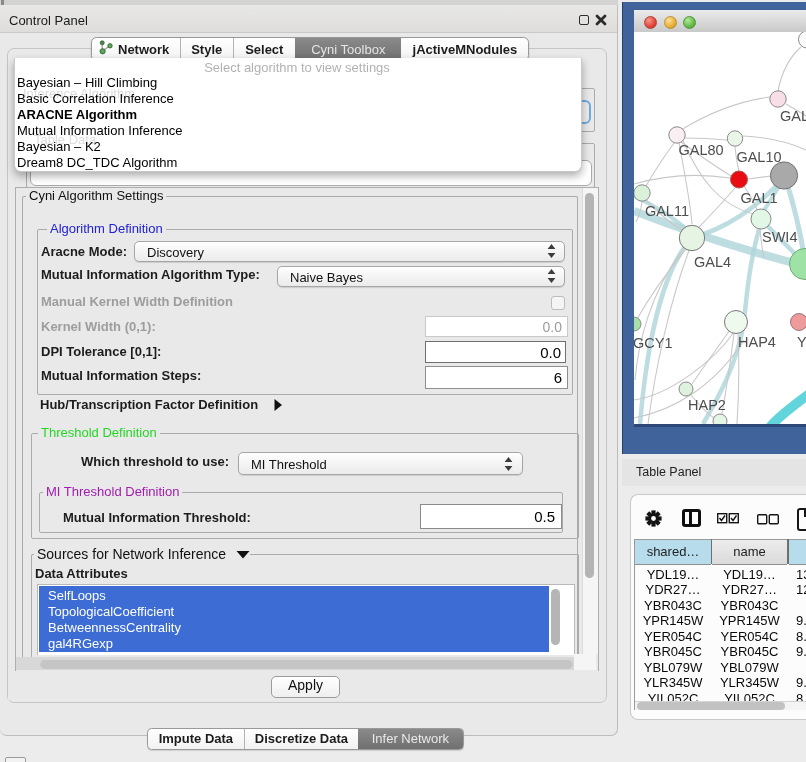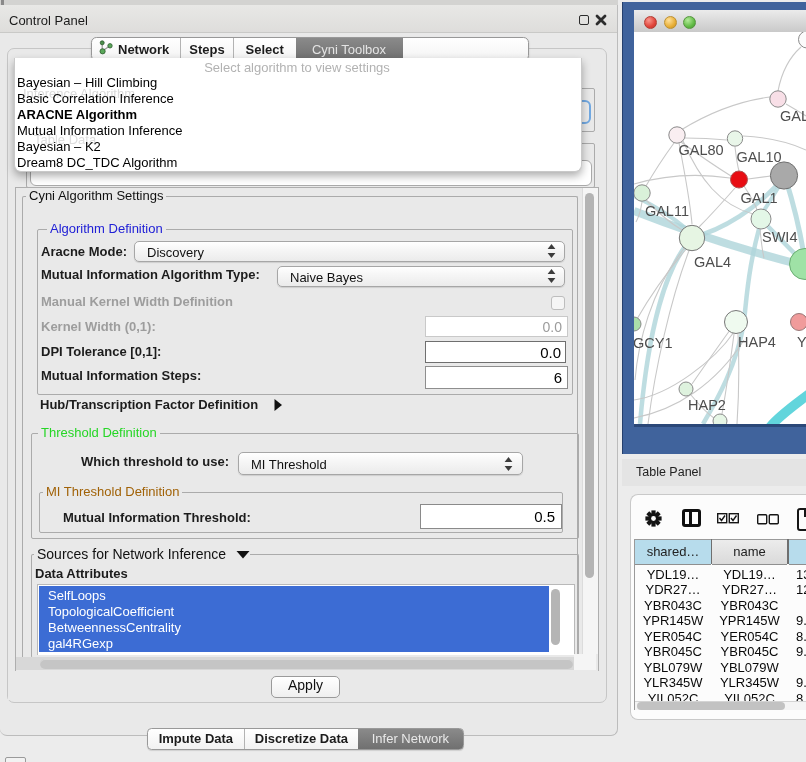--- a/index.html
+++ b/index.html
@@ -42,27 +42,30 @@
   <div style="width:88px;border-right:1px solid #b3b3b3;position:relative;">
     <svg style="position:absolute;left:7px;top:2.5px;" width="15" height="15" viewBox="0 0 15 15">
       <path d="M3.2 3.2 L3.2 10.5 M3.8 10.8 L10.3 6.2" stroke="#9a9a9a" stroke-width="1.2" fill="none"></path>
       <circle cx="3.2" cy="2.8" r="2" fill="#4c8f4c" stroke="#2d5b2d" stroke-width="0.8"></circle>
       <circle cx="11" cy="5.8" r="2.2" fill="#5aa85a" stroke="#2d5b2d" stroke-width="0.8"></circle>
       <circle cx="3.6" cy="11.3" r="2.6" fill="#5aa85a" stroke="#2d5b2d" stroke-width="0.8"></circle>
     </svg>
     <span class="tabt" style="left:26px;">Network</span>
   </div>
   <div style="width:52px;border-right:1px solid #b3b3b3;position:relative;">
-      <span class="tabt" style="width:52px;text-align:center;">Steps</span>
+      <span class="tabt" style="width:52px;text-align:center;">Style</span>
     </div>
   <div style="width:61.5px;position:relative;">
       <span class="tabt" style="width:61.5px;text-align:center;">Select</span>
     </div>
   <div style="width:107px;position:relative;background:linear-gradient(#8a8a8a,#707070);">
       <span class="tabt" style="width:107px;text-align:center;color:#e4e4e4;font-weight:normal;">Cyni Toolbox</span>
+    </div>
+  <div style="width:127px;position:relative;">
+      <span class="tabt" style="width:127px;text-align:center;">jActiveMNodules</span>
     </div>
 </div>
 <style>.tabt{position:absolute;top:5px;font-size:13px;font-weight:bold;color:#1c1c1c;line-height:1;white-space:nowrap;}</style>
 
 <div class="grpbox" style="left:26px;top:88px;width:567px;height:42px;background:#e9e9e9;"></div>
 <div class="ab" style="left:566px;top:100px;width:21px;height:20px;background:#ececec;border:2.5px solid #72a9e2;border-radius:6px;"></div>
 <div class="grpbox" style="left:26px;top:143px;width:567px;height:43px;background:#e9e9e9;"></div>
 <div class="ab" style="left:30px;top:160px;width:560px;height:24px;background:#fff;border:1px solid #a9a9a9;border-radius:6px;"></div>
 
 <div class="ab" style="left:15px;top:187px;width:582px;height:484px;border:1px solid #aeaeae;background:#e9e9e9;"></div>
@@ -111,21 +114,21 @@
 <div class="lbl b" style="left:81px;top:455px;">Which threshold to use:</div>
 <div class="combo" style="left:238px;top:452px;width:283px;height:21px;">
   <span class="ct" style="top:5px;">MI Threshold</span>
   <svg class="spin" style="right:9px;top:3.5px;" width="9" height="14" viewBox="0 0 9 14">
     <path d="M4.5 0 L8.4 5 L0.6 5 Z" fill="#3c3c3c"></path>
       <path d="M4.5 14 L8.4 9 L0.6 9 Z" fill="#3c3c3c"></path>
   </svg>
 </div>
 
 <div class="grpbox" style="left:39px;top:492px;width:522px;height:39px;"></div>
-<div class="grplab" style="left:43px;top:485px;color:#a16207;">MI Threshold Definition</div>
+<div class="grplab" style="left:43px;top:485px;color:#a21caf;">MI Threshold Definition</div>
 <div class="lbl b" style="left:47px;top:511px;padding-left:16px;">Mutual Information Threshold:</div>
 <div class="field" style="left:420px;top:503.5px;width:131px;height:23px;border:1px solid #8a8a8a;font-size:15px;padding:0 6px 0 3px;line-height:24px;">0.5</div>
 
 <div class="grpbox" style="left:31px;top:554px;width:546px;height:103px;border-bottom:none;"></div>
 <div class="grplab" style="left:34px;top:547px;color:#111;padding-right:24px;font-size:14px;">Sources for Network Inference</div>
 <svg class="ab" style="left:236px;top:550px;" width="14" height="9" viewBox="0 0 14 9">
   <path d="M0.5 1 L13.5 1 L7 8.5 Z" fill="#111"></path>
 </svg>
 <div class="lbl b" style="left:35px;top:567px;">Data Attributes</div>
 

